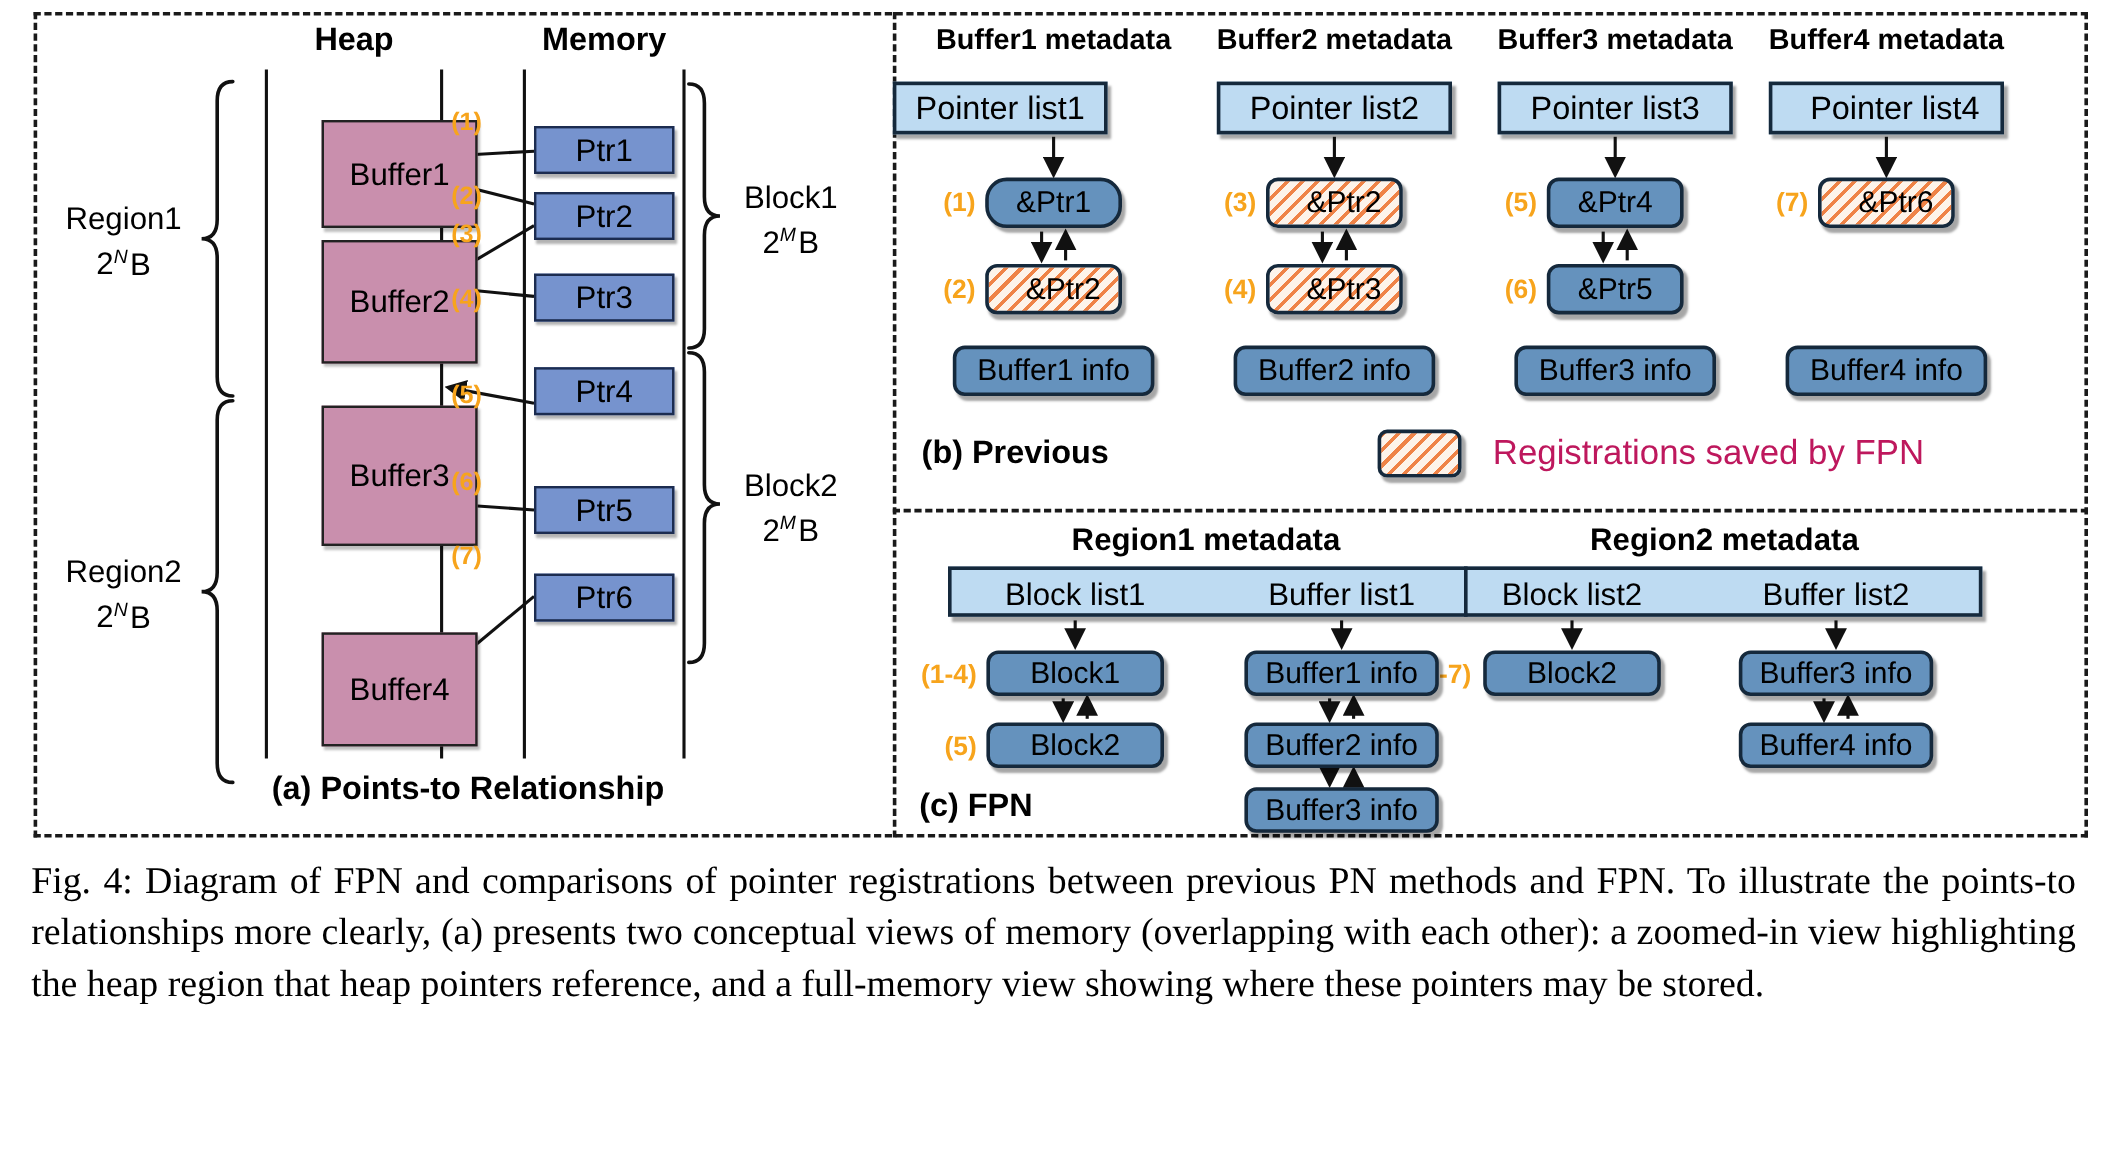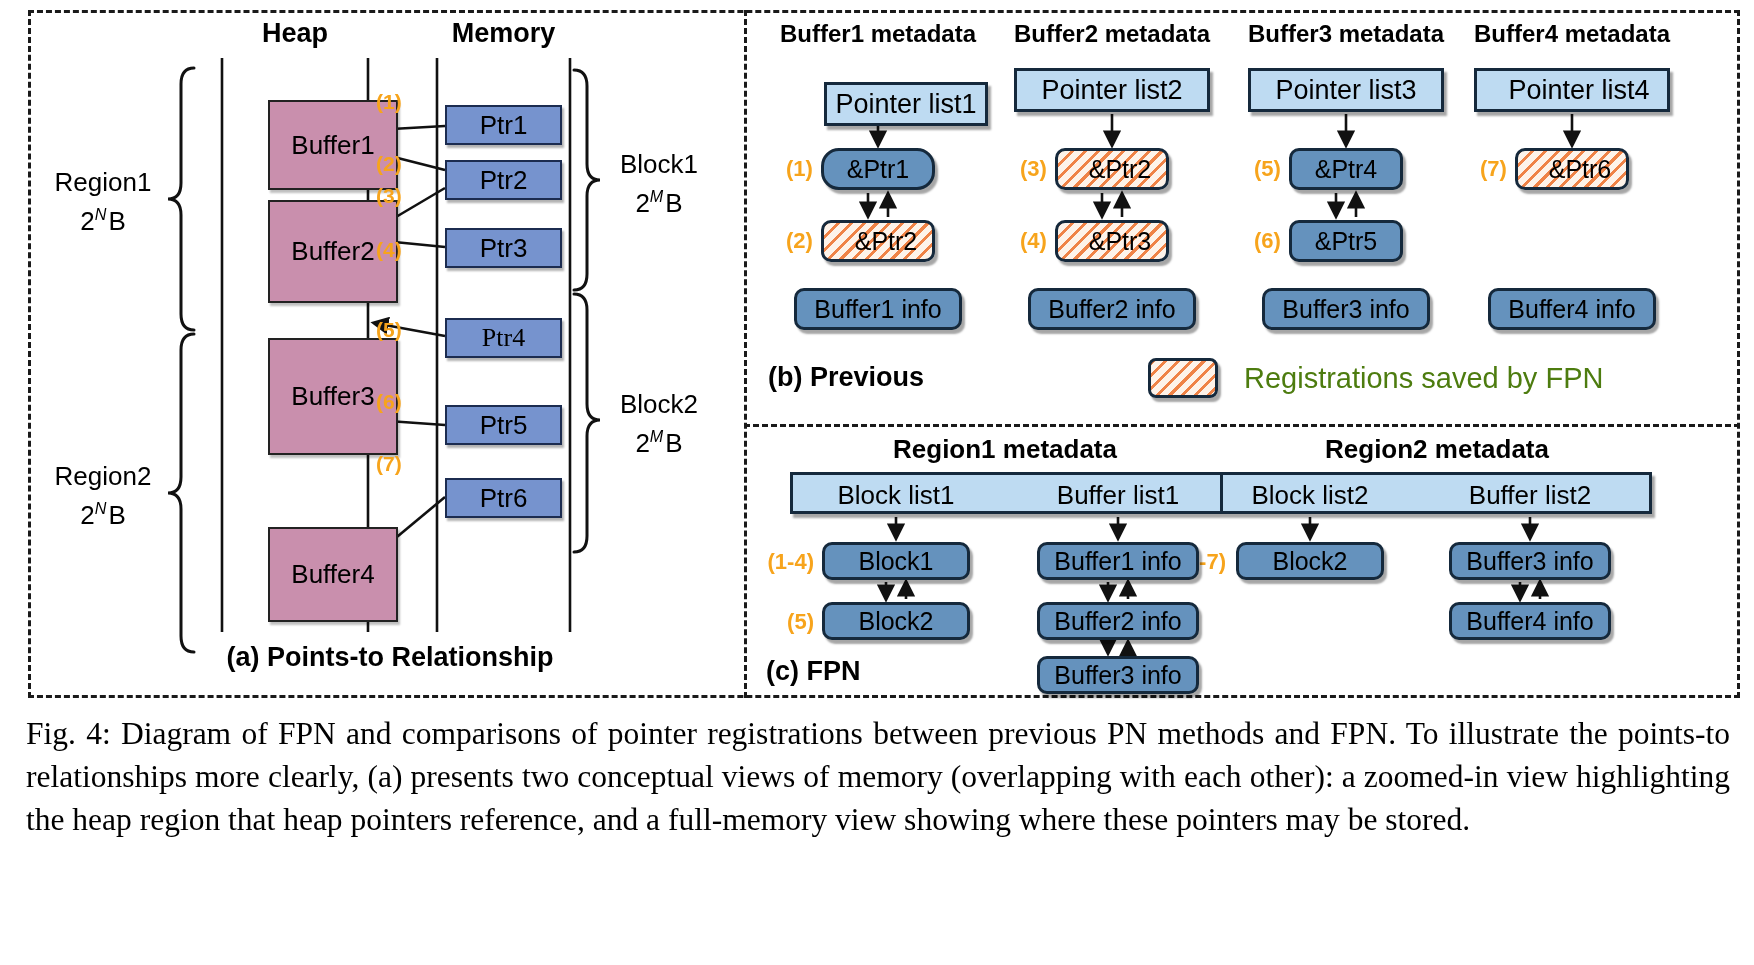--- a/index.html
+++ b/index.html
@@ -27,21 +27,21 @@
   .colhead{top:20px;text-align:center;font-weight:bold;font-size:24px;}
   .listbox{height:44px;background:#bedbf2;border:3px solid #15293c;font-size:27px;
     box-shadow:3px 4px 2px rgba(0,0,0,0.35);box-sizing:border-box;}
   .ptrref{width:114px;height:42px;border-radius:10px;border:3px solid #15293c;font-size:25px;
     box-shadow:3px 4px 2px rgba(0,0,0,0.35);box-sizing:border-box;}
   .solid{background:#6592bd;}
   .hatch{background:repeating-linear-gradient(135deg,#ef8347 0 3px,#fdf3ea 3px 9px);padding-left:16px;}
   .infobox{width:168px;height:42px;background:#6592bd;border-radius:10px;border:3px solid #15293c;
     font-size:25px;box-shadow:3px 4px 2px rgba(0,0,0,0.35);box-sizing:border-box;}
   .olabel-b{color:#f7a41c;font-weight:bold;font-size:22px;}
-  .legendtext{font-size:29px;color:#4d7c0f;}
+  .legendtext{font-size:29px;color:#be185d;}
   
   .regionhead{top:434px;text-align:center;font-weight:bold;font-size:26px;}
   .cbar{left:790px;top:472px;width:862px;height:42px;background:#bedbf2;border:3px solid #15293c;
     box-shadow:3px 4px 2px rgba(0,0,0,0.35);box-sizing:border-box;}
   .barlabel{top:477px;height:36px;line-height:36px;text-align:center;font-size:26px;}
   .cbox{height:38px;border-radius:10px;border:3px solid #15293c;background:#6592bd;font-size:25px;
     box-shadow:3px 4px 2px rgba(0,0,0,0.35);box-sizing:border-box;}
   .olabel-c{color:#f7a41c;font-weight:bold;font-size:22px;text-align:right;}
   
   .figcaption{left:26px;top:712px;width:1704px;font-family:"Liberation Serif",serif;
@@ -119,21 +119,21 @@
 <div class="abs coltitle" style="left:437px;width:133px;">Memory</div>
 
 <div class="abs flexc heapbuf" style="top:100px;height:90px;">Buffer1</div>
 <div class="abs flexc heapbuf" style="top:200px;height:103px;">Buffer2</div>
 <div class="abs flexc heapbuf" style="top:338px;height:117px;">Buffer3</div>
 <div class="abs flexc heapbuf" style="top:527px;height:95px;">Buffer4</div>
 
 <div class="abs flexc memptr" style="top:105px;">Ptr1</div>
 <div class="abs flexc memptr" style="top:160px;">Ptr2</div>
 <div class="abs flexc memptr" style="top:228px;">Ptr3</div>
-<div class="abs flexc memptr" style="top:318px;font-family:Liberation Serif, serif;">Ptr4</div>
+<div class="abs flexc memptr" style="top:306px;">Ptr4</div>
 <div class="abs flexc memptr" style="top:405px;">Ptr5</div>
 <div class="abs flexc memptr" style="top:478px;">Ptr6</div>
 
 <div class="abs sidelabel" style="left:36px;top:166px;width:134px;">
   <div>Region1</div>
   <div><span>2</span><sup>N</sup><span style="margin-left:2px;">B</span></div>
 </div>
 <div class="abs sidelabel" style="left:36px;top:460px;width:134px;">
   <div>Region2</div>
   <div><span>2</span><sup>N</sup><span style="margin-left:2px;">B</span></div>
@@ -151,21 +151,21 @@
 <div class="abs olabel" style="left:376px;top:152px;">(2)</div>
 <div class="abs olabel" style="left:376px;top:184px;">(3)</div>
 <div class="abs olabel" style="left:376px;top:238px;">(4)</div>
 <div class="abs olabel" style="left:376px;top:318px;">(5)</div>
 <div class="abs olabel" style="left:376px;top:390px;">(6)</div>
 <div class="abs olabel" style="left:376px;top:452px;">(7)</div>
 
 <div class="abs pcap" style="left:170px;top:642px;width:440px;text-align:center;">(a) Points-to Relationship</div>
 
 <div class="abs colhead" style="left:758px;width:240px;">Buffer1 metadata</div>
-<div class="abs flexc listbox" style="left:824px;top:68px;width:164px;margin-top:14px;">Pointer list1</div>
+<div class="abs flexc listbox" style="left:744px;top:68px;width:179px;">Pointer list1</div>
 <div class="abs olabel-b" style="left:786px;top:156px;">(1)</div>
 <div class="abs flexc ptrref solid" style="left:821px;top:148px;border-radius:18px;">&amp;Ptr1</div>
 <div class="abs olabel-b" style="left:786px;top:228px;">(2)</div>
 <div class="abs flexc ptrref hatch" style="left:821px;top:220px;">&amp;Ptr2</div>
 <div class="abs flexc infobox" style="left:794px;top:288px;">Buffer1 info</div>
 
 <div class="abs colhead" style="left:992px;width:240px;">Buffer2 metadata</div>
 <div class="abs flexc listbox" style="left:1014px;top:68px;width:196px;">Pointer list2</div>
 <div class="abs olabel-b" style="left:1020px;top:156px;">(3)</div>
 <div class="abs flexc ptrref hatch" style="left:1055px;top:148px;">&amp;Ptr2</div>

